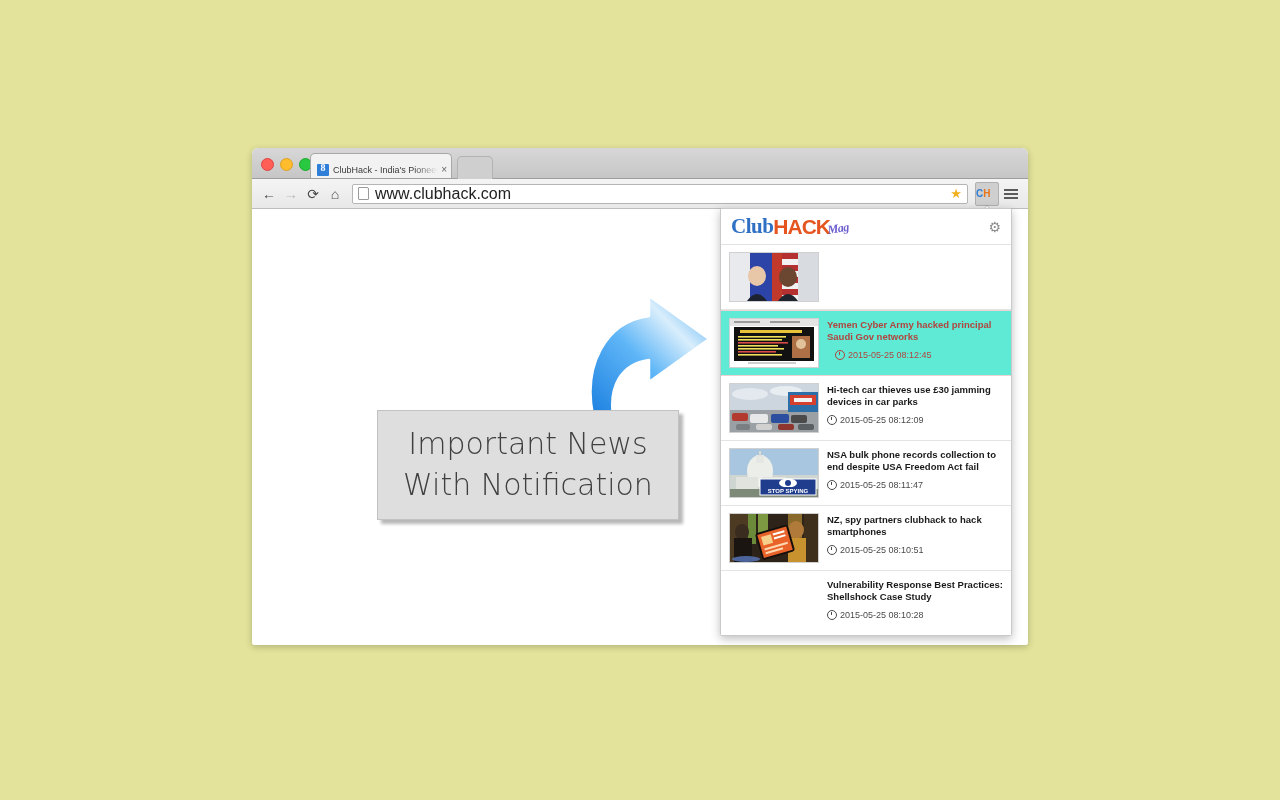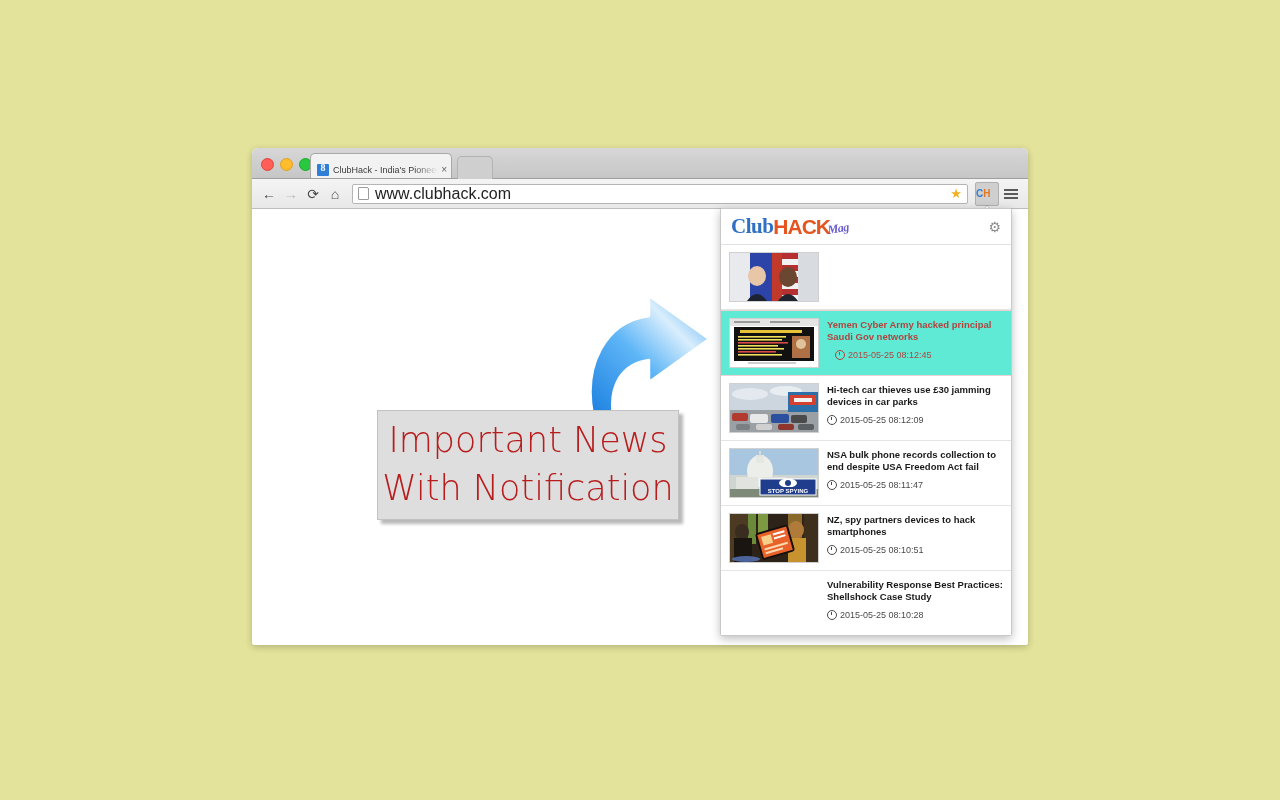--- a/index.html
+++ b/index.html
@@ -283,22 +283,22 @@
     position: absolute;
     left: 377px; top: 410px;
     width: 300px; height: 108px;
     background: #dedede;
     border: 1px solid #c2c2c2;
     box-shadow: 4px 4px 3px rgba(0,0,0,0.28);
     display: flex; flex-direction: column;
     align-items: center; justify-content: center;
   }
   .callout-line {
-    color: #b91c1c;
-    font-size: 35px;
+    color: #404040;
+    font-size: 30px;
     line-height: 1.36;
     font-family: "DejaVu Sans", sans-serif;
     font-weight: 300;
     white-space: nowrap;
     text-align: right;
   }
 
   .arrow {
     position: absolute;
     left: 575px; top: 292px;
@@ -494,21 +494,21 @@
               <rect x="33" y="19" width="10" height="9" fill="#f6d08a"></rect>
               <rect x="45" y="19" width="12" height="2" fill="#ffffff"></rect>
               <rect x="45" y="23" width="12" height="2" fill="#ffffff"></rect>
               <rect x="33" y="31" width="24" height="2" fill="#ffd8b0"></rect>
               <rect x="33" y="35" width="18" height="2" fill="#ffd8b0"></rect>
             </g>
             <ellipse cx="16" cy="45" rx="14" ry="3" fill="#5c7fc9" opacity="0.75"></ellipse>
           </svg>
         </div>
         <div class="news-body">
-          <div class="news-title">NZ, spy partners devices to hack smartphones</div>
+          <div class="news-title">NZ, spy partners clubhack to hack smartphones</div>
           <div class="news-time">
             <span class="clock"></span>
             <span>2015-05-25 08:10:51</span>
           </div>
         </div>
       </div>
 
       <div class="news-item last">
         <div class="thumb empty"></div>
         <div class="news-body">

